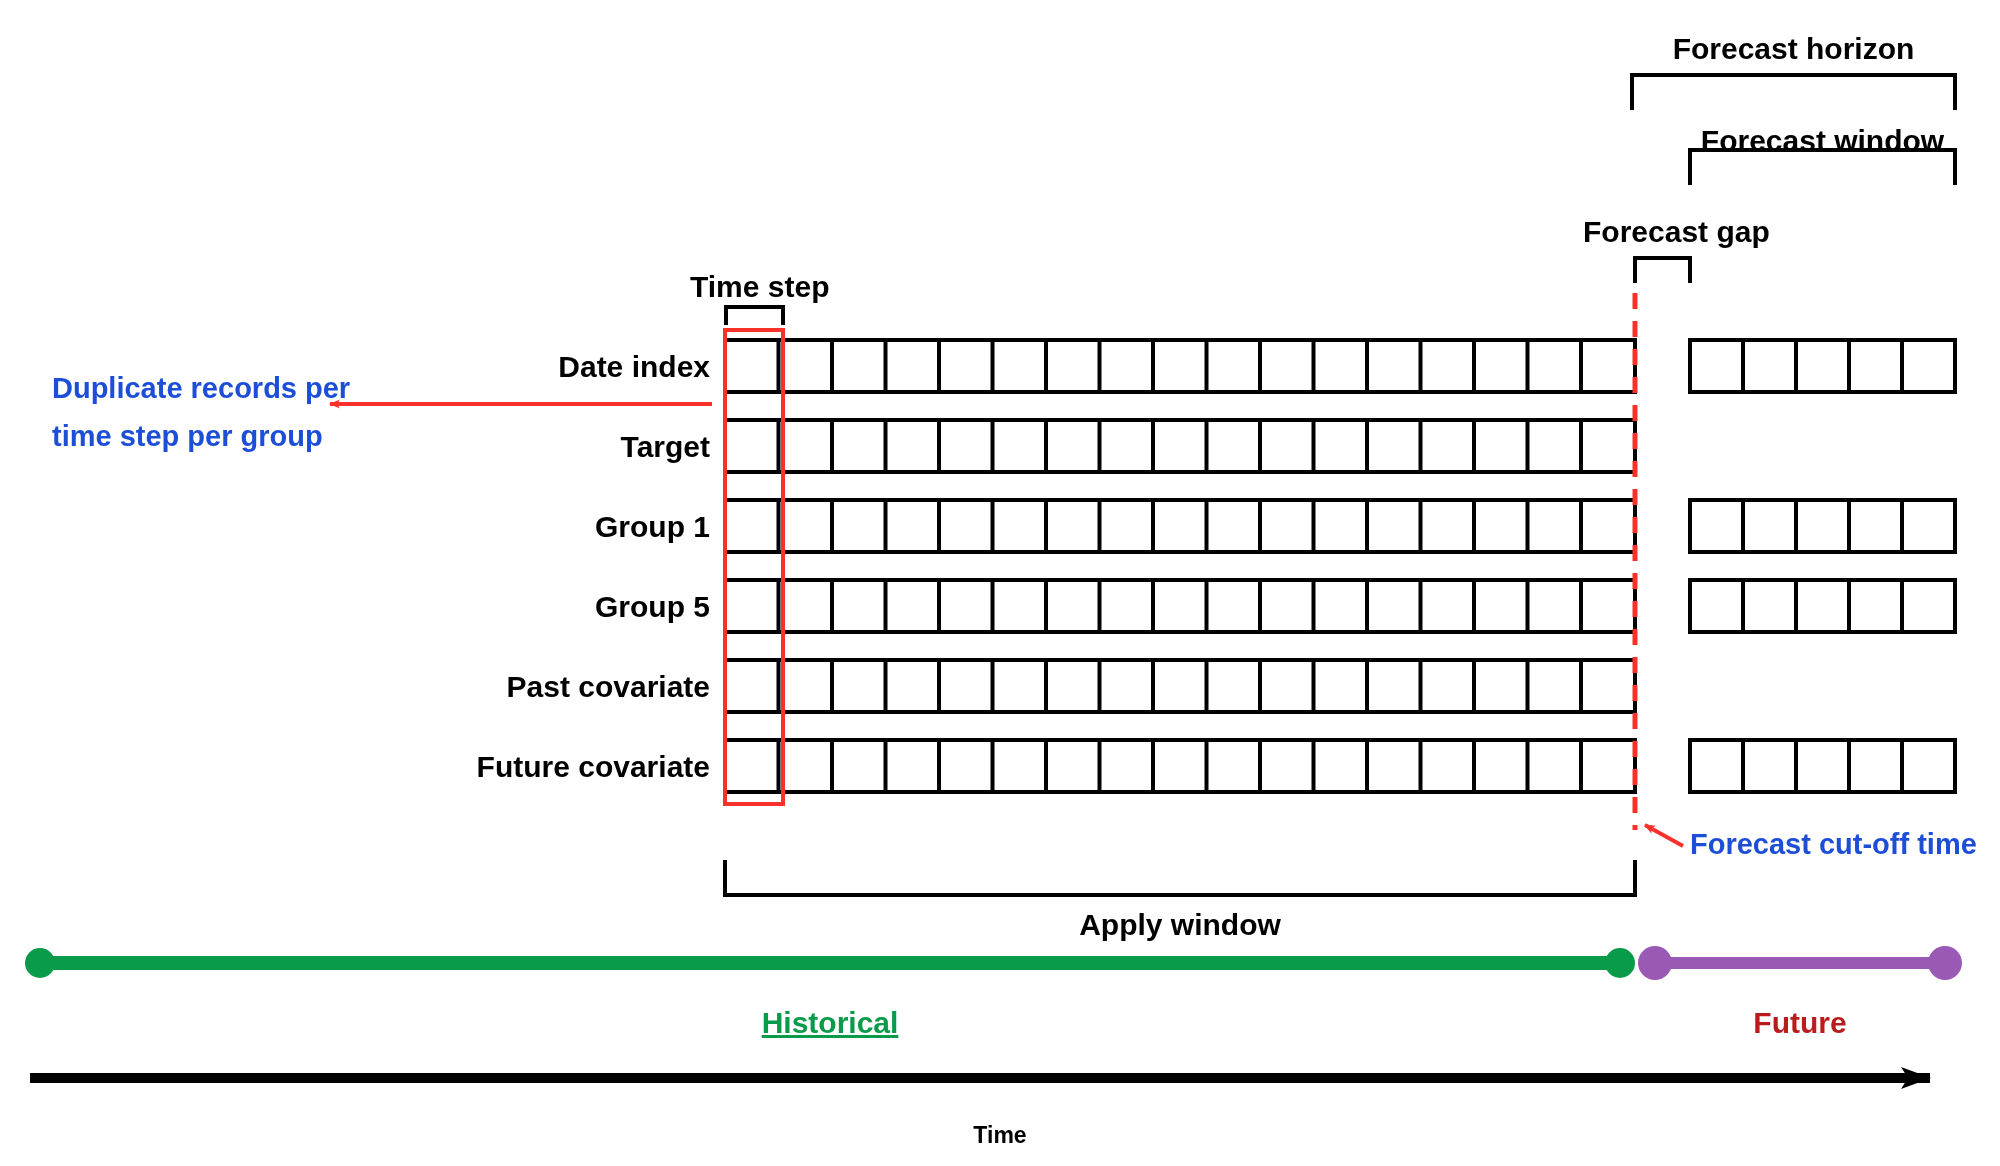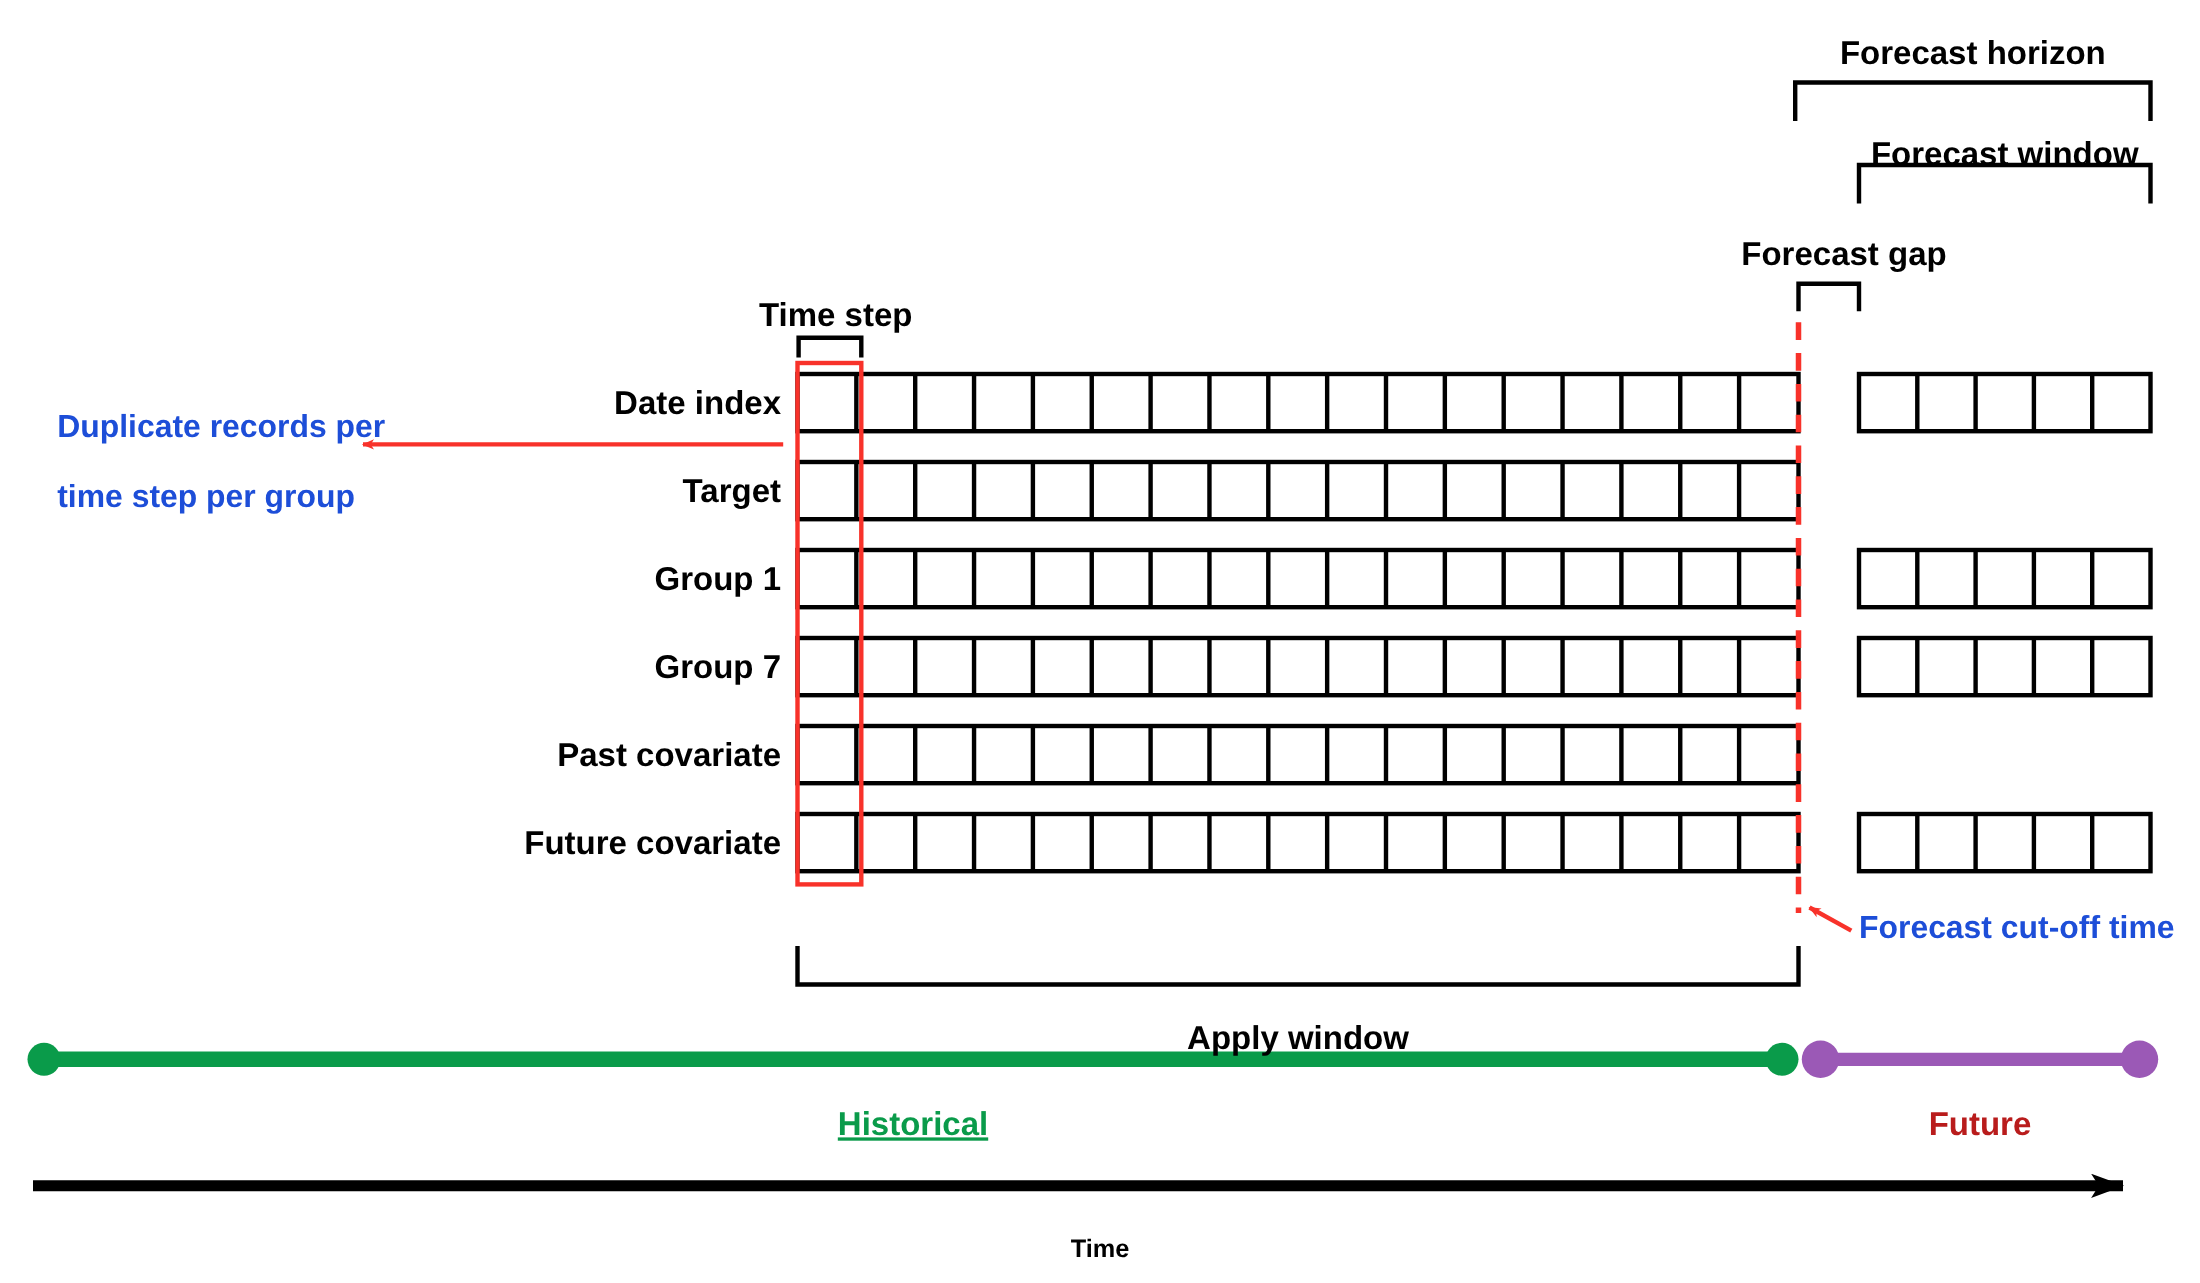--- a/index.html
+++ b/index.html
@@ -140,38 +140,38 @@
       <line x1="30" y1="1078" x2="1930" y2="1078" stroke="#000" stroke-width="10" marker-end="url(#arrBlk)"></line>
     </g>
   </svg>
 
   <div class="lbl rowlbl" style="left:300px;top:430px;width:410px;">Target</div>
 
   <div class="lbl rowlbl" style="left:300px;top:350px;width:410px;">Date index</div>
 
   <div class="lbl rowlbl" style="left:300px;top:510px;width:410px;">Group 1</div>
 
-  <div class="lbl rowlbl" style="left:300px;top:590px;width:410px;">Group 7</div>
+  <div class="lbl rowlbl" style="left:300px;top:590px;width:410px;">Group 5</div>
 
   <div class="lbl rowlbl" style="left:300px;top:670px;width:410px;">Past covariate</div>
 
   <div class="lbl rowlbl" style="left:300px;top:750px;width:410px;">Future covariate</div>
 
   <div class="lbl brk" style="left:690px;top:270px;">Time step</div>
 
   <div class="lbl brk" style="left:1632px;top:32px;width:323px;text-align:center;">Forecast horizon</div>
 
   <div class="lbl brk" style="left:1690px;top:124px;width:265px;text-align:center;">Forecast window</div>
 
   <div class="lbl brk" style="left:1583px;top:215px;">Forecast gap</div>
 
-  <div class="lbl brk" style="left:725px;top:908px;width:910px;text-align:center;margin-top:20px;">Apply window</div>
+  <div class="lbl brk" style="left:725px;top:908px;width:910px;text-align:center;">Apply window</div>
 
   <div class="lbl red" style="left:52px;top:372px;font-size:29px;">Duplicate records per</div>
-  <div class="lbl red" style="left:52px;top:436px;font-size:29px;">time step per group</div>
+  <div class="lbl red" style="left:52px;top:420px;font-size:29px;">time step per group</div>
 
   <div class="lbl red" style="left:1690px;top:828px;font-size:29px;">Forecast cut-off time</div>
 
   <div class="lbl green" style="left:40px;top:1006px;width:1580px;text-align:center;font-size:30px;text-decoration:underline;">Historical</div>
 
   <div class="lbl purple" style="left:1655px;top:1006px;width:290px;text-align:center;font-size:30px;">Future</div>
 
   <div class="lbl" style="left:0px;top:1122px;width:2000px;text-align:center;font-size:23px;">Time</div>
 
 </div>

